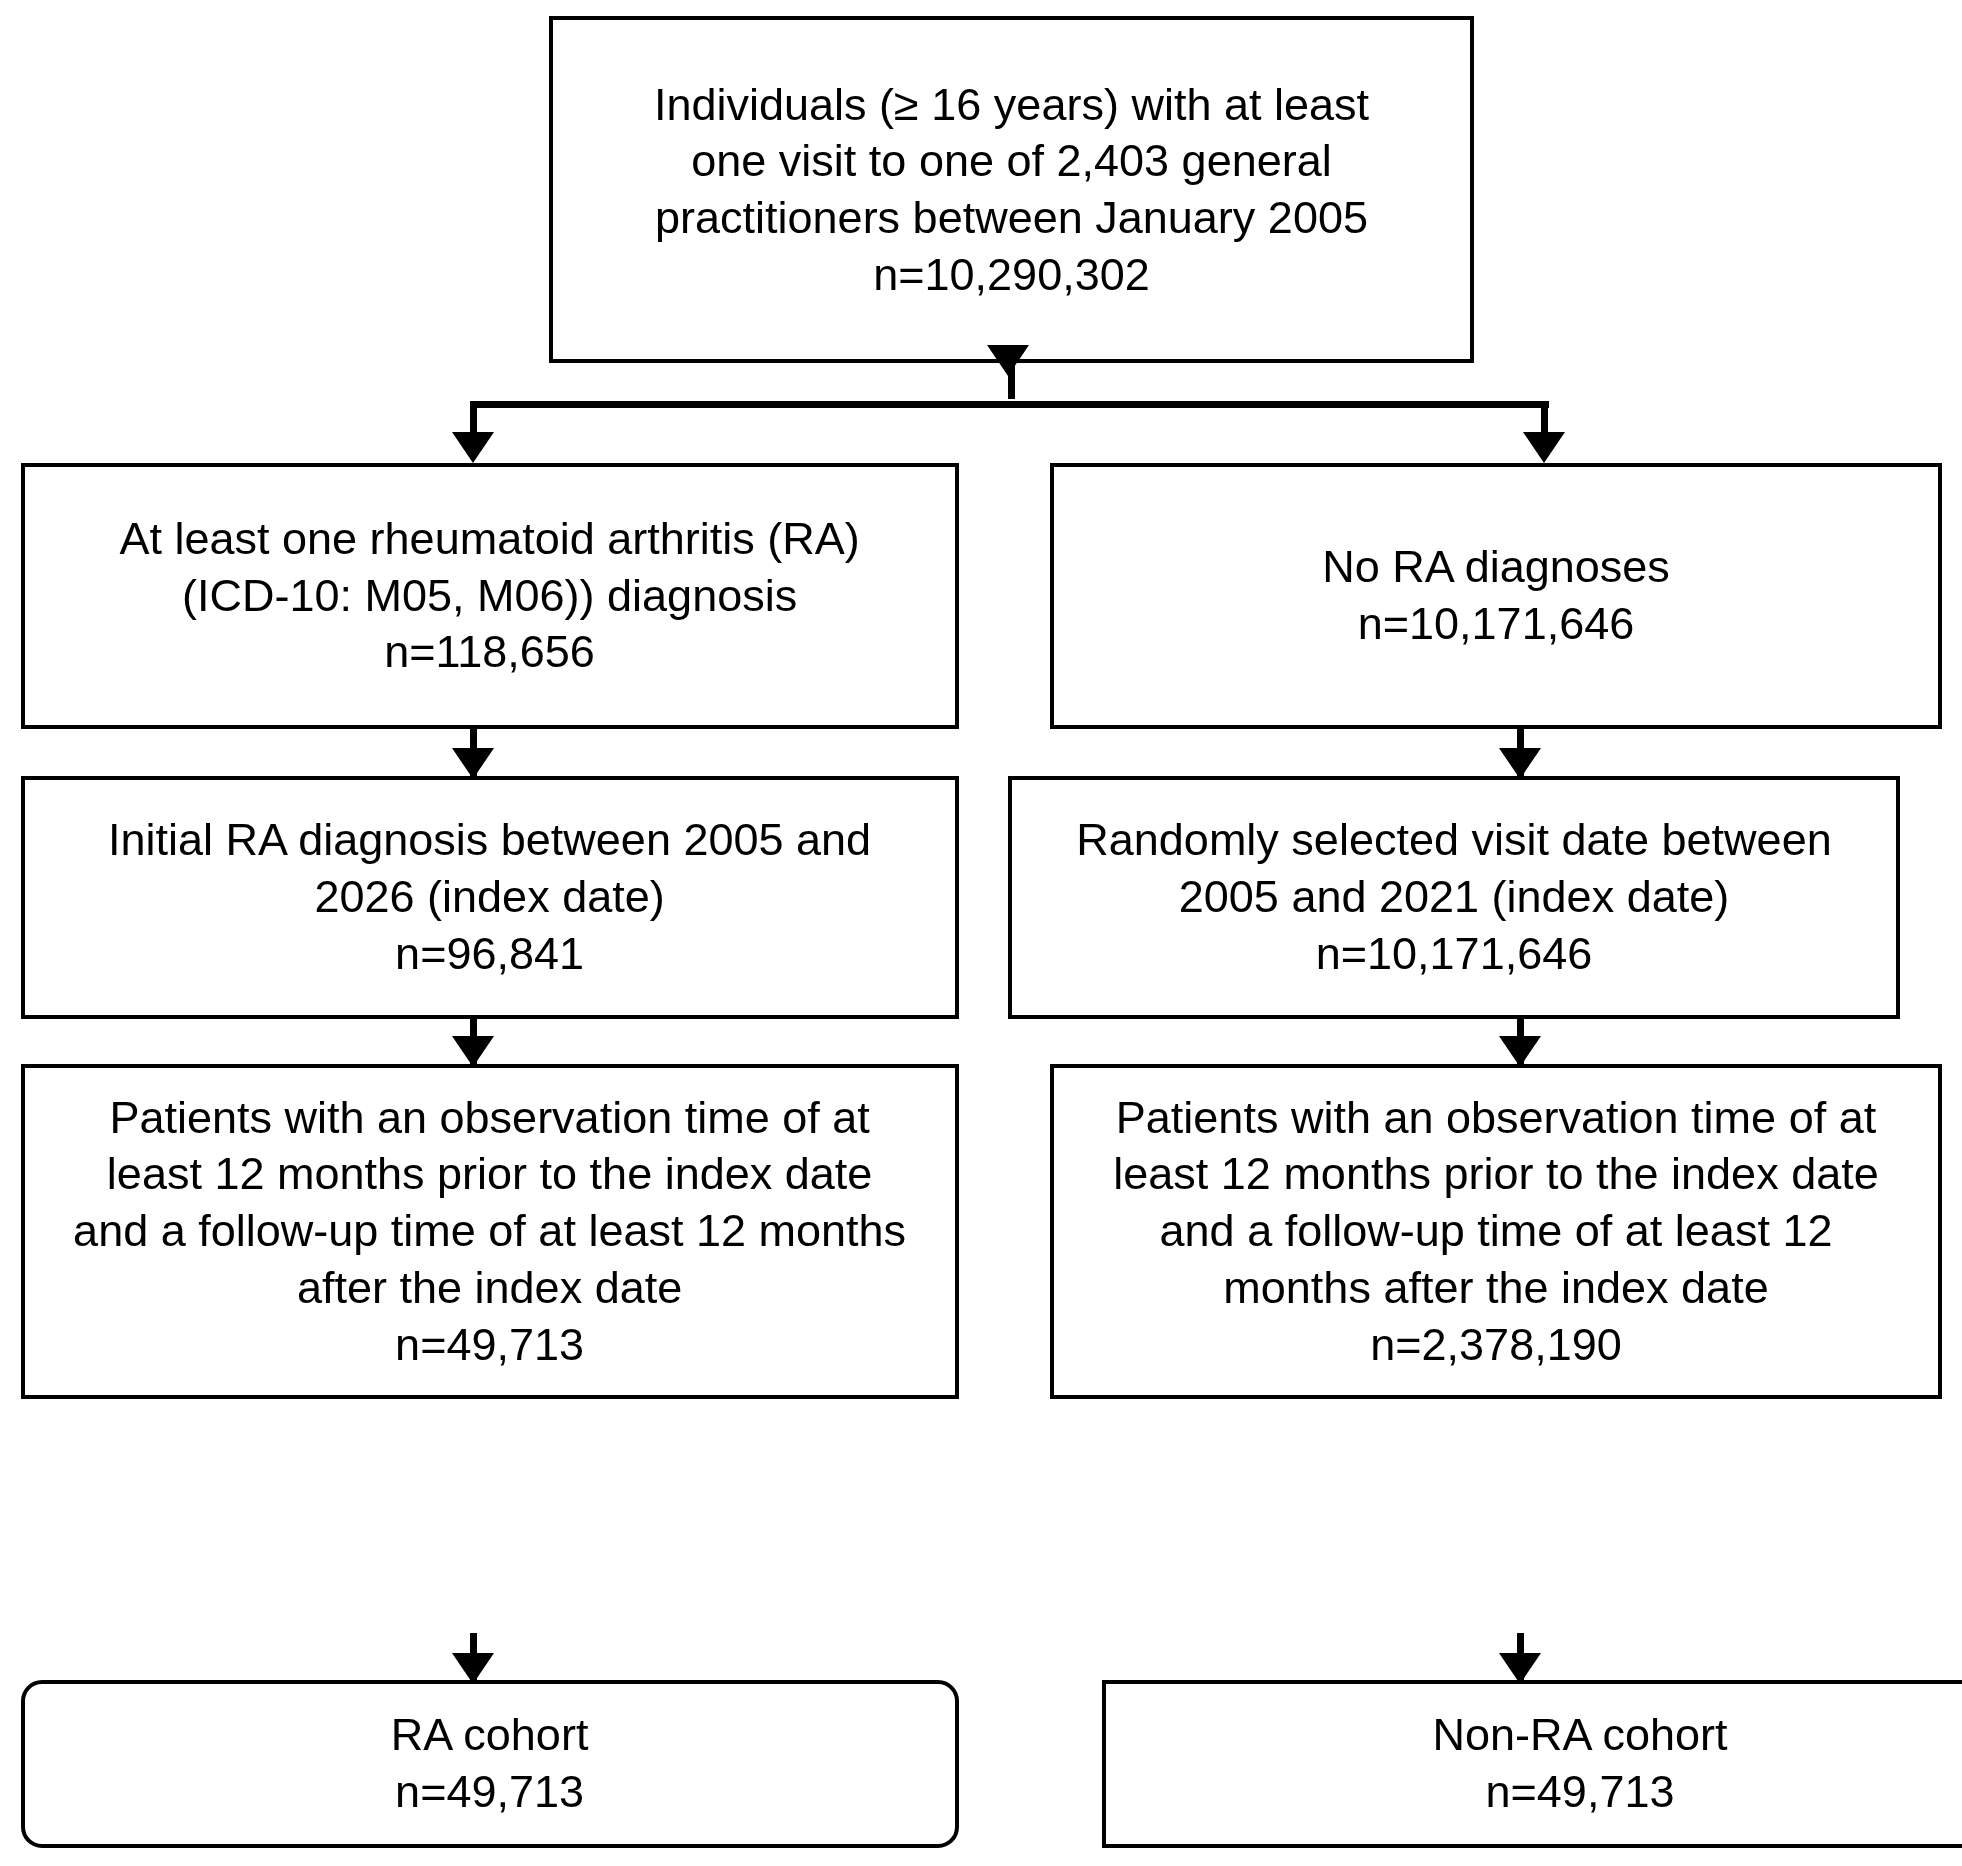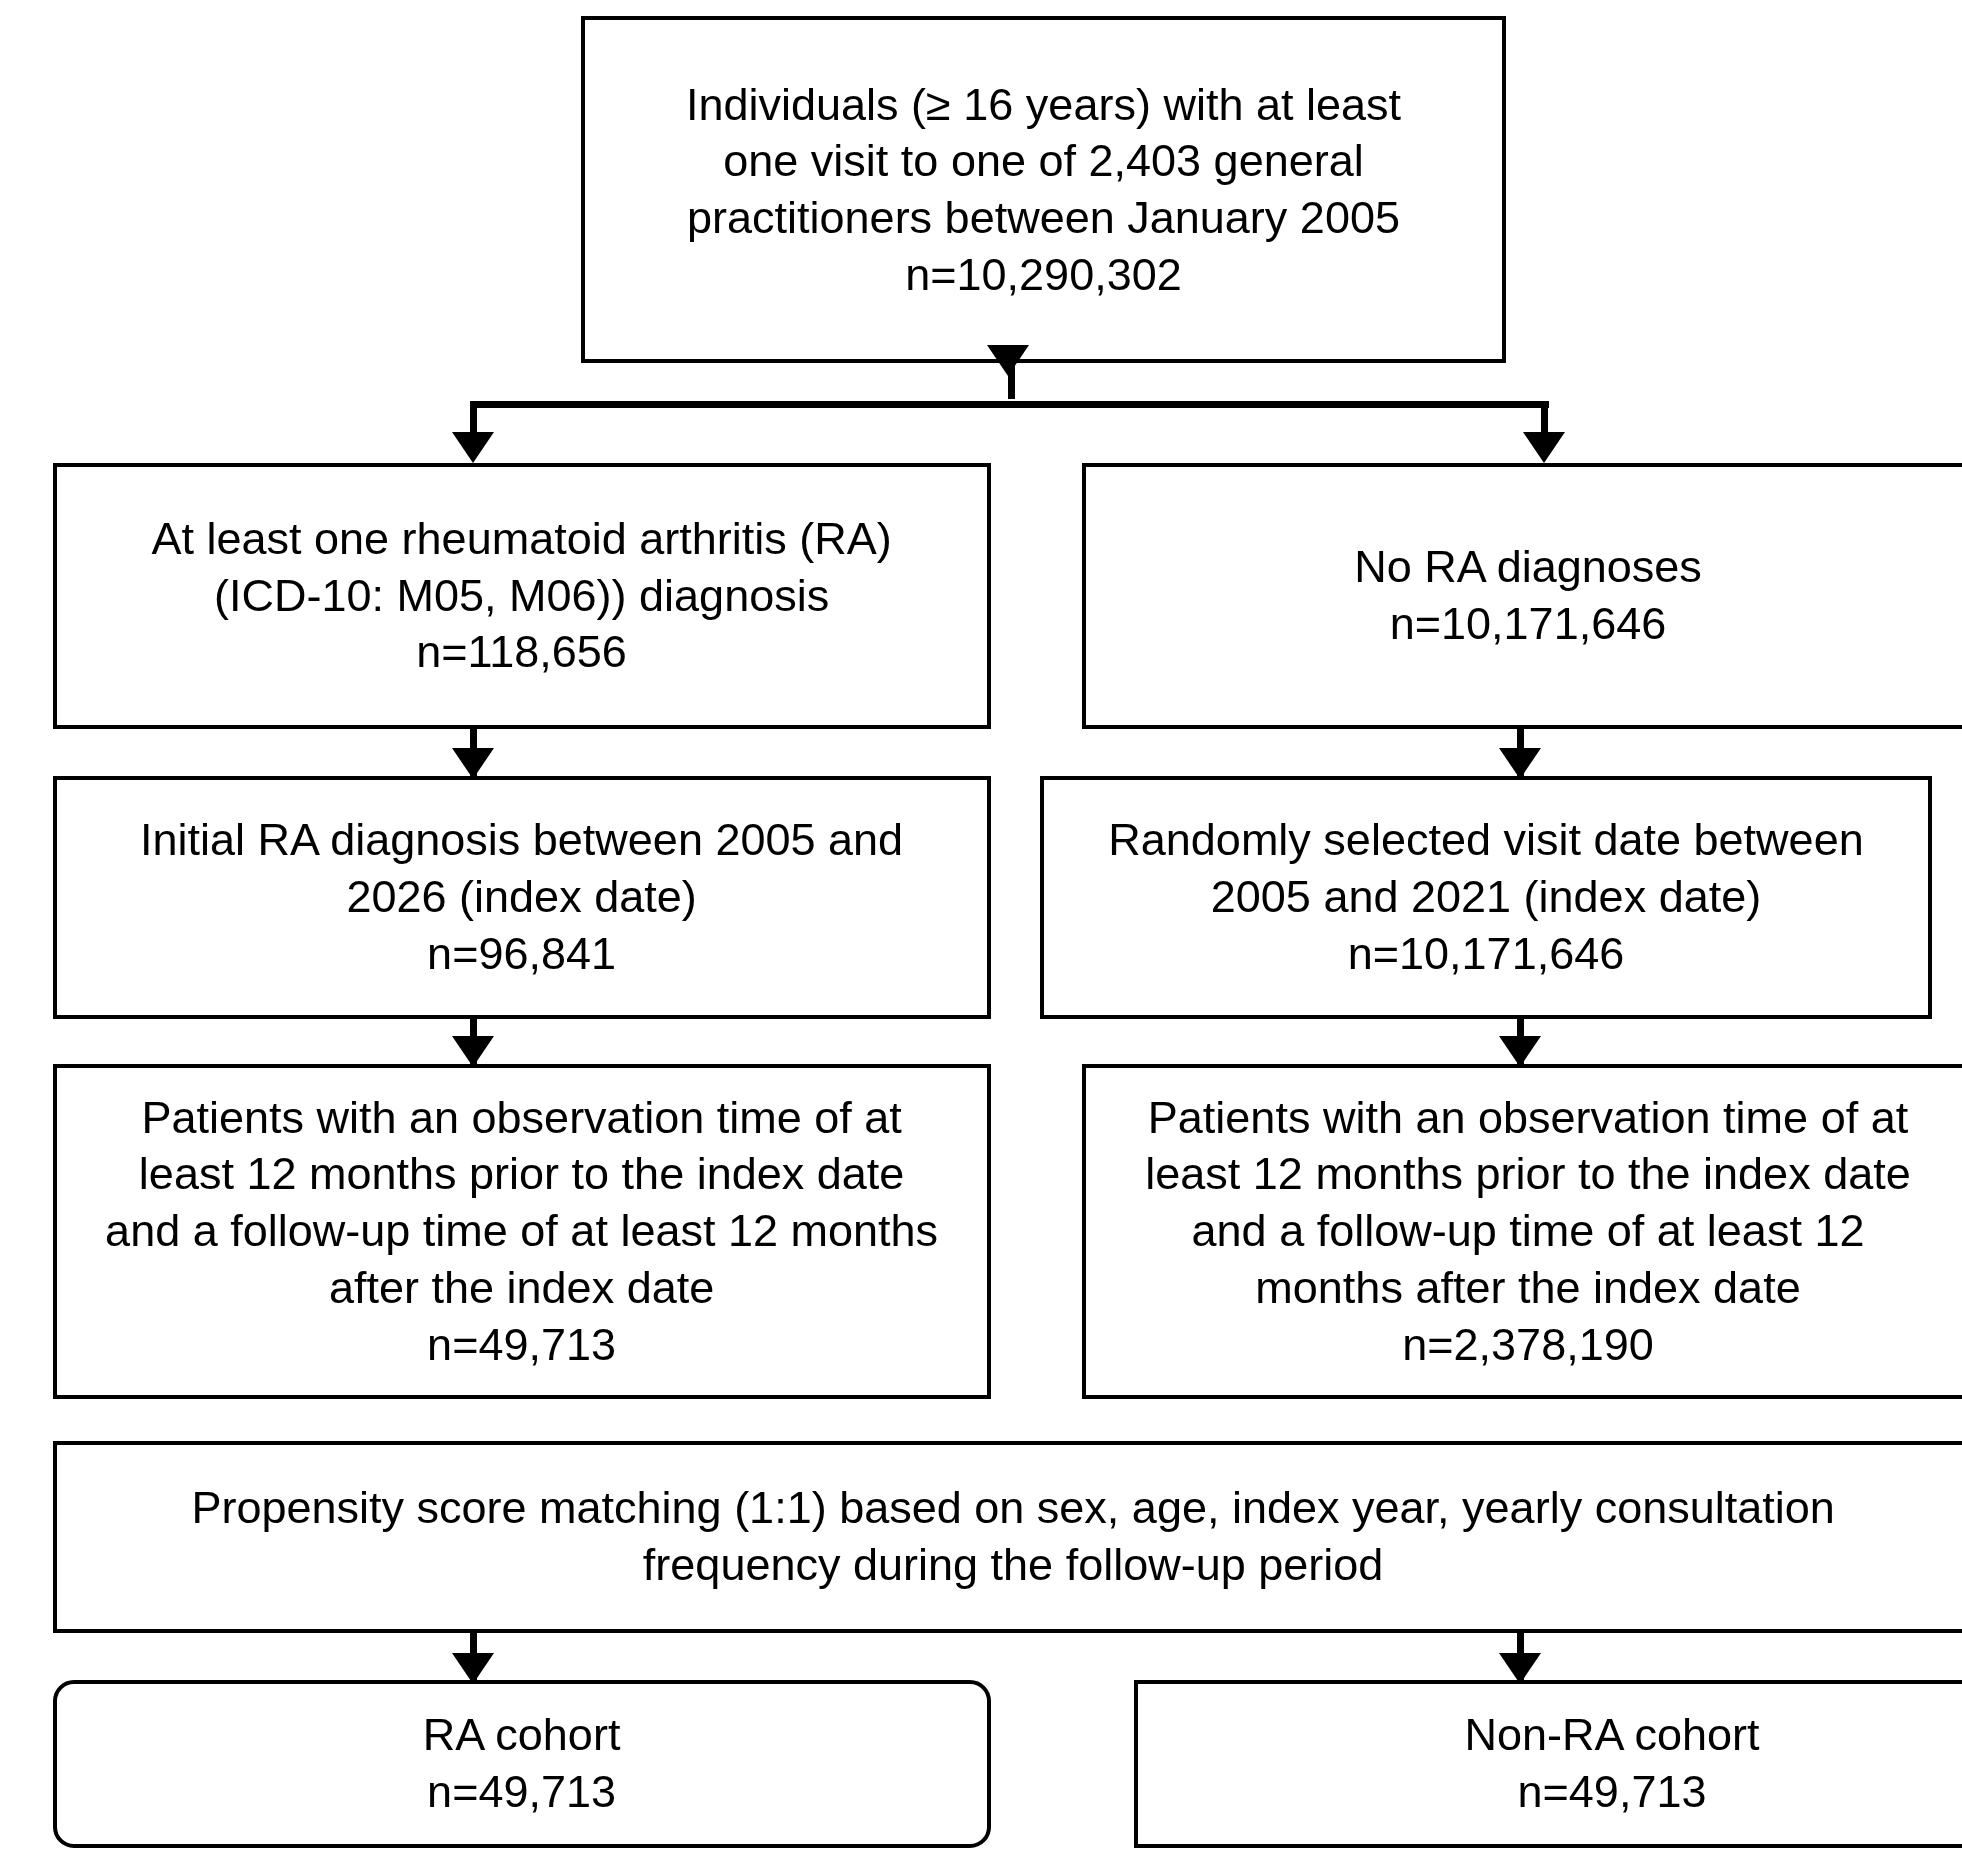--- a/index.html
+++ b/index.html
@@ -27,21 +27,20 @@
     border: 4.1px solid #000000;
     background: #ffffff;
     display: flex;
     flex-direction: column;
     align-items: center;
     justify-content: center;
     text-align: center;
     line-height: 1.26;
     font-size: 45px;
     padding: 5px 15px;
-    margin-left: 32px;
   }
   .box .line {
     display: block;
     white-space: pre;
   }
 
   
   .vline {
     position: absolute;
     background: #000000;
@@ -128,24 +127,20 @@
   </div>
 
   <div class="box" style="left:1050px; top:1064px; width:892px; height:335px;">
     <span class="line">Patients with an observation time of at</span>
     <span class="line">least 12 months prior to the index date</span>
     <span class="line">and a follow-up time of at least 12</span>
     <span class="line">months after the index date</span>
     <span class="line">n=2,378,190</span>
   </div>
 
-  <div class="box" style="left:20.6px; top:1441px; width:1921px; height:192px;">
-    <span class="line">Propensity score matching (1:1) based on sex, age, index year, yearly consultation</span>
-    <span class="line">frequency during the follow-up period</span>
-  </div>
 
   <div class="vline" style="left:470px; top:1633px; height:48px;"></div>
   <div class="arrowhead" style="left:452px; top:1653px;"></div>
 
   <div class="vline" style="left:1517px; top:1633px; height:48px;"></div>
   <div class="arrowhead" style="left:1499px; top:1653px;"></div>
 
   <div class="box" style="left:20.6px; top:1680px; width:938px; height:168px;border-radius:21px;">
     <span class="line">RA cohort</span>
     <span class="line">n=49,713</span>

